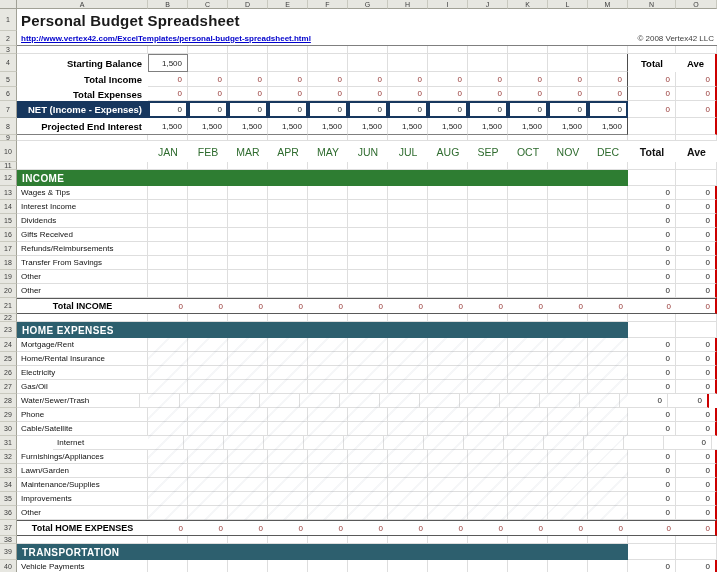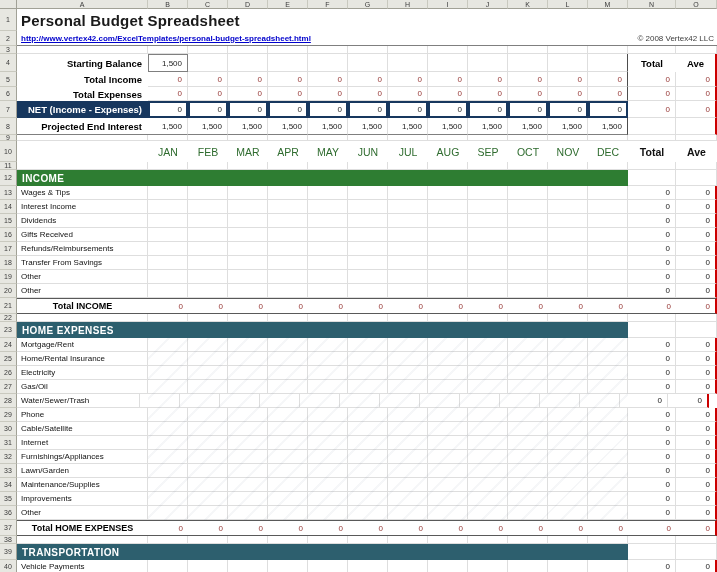--- a/index.html
+++ b/index.html
@@ -547,21 +547,21 @@
       <div class="c gl" style="width: 40px;"></div>
       <div class="c gl" style="width: 40px;"></div>
       <div class="c gl" style="width: 40px;"></div>
       <div class="c gl" style="width: 40px;"></div>
       <div class="c gl" style="width: 40px;"></div>
       <div class="c num gl" style="width: 48px;">0</div>
       <div class="c num gl redge" style="width: 41px;">0</div>
     </div>
     <div class="row" style="height: 14px;">
       <div class="c rowhdr" style="width: 17px;">31</div>
-      <div class="c cat gl" style="width: 131px;">Internet</div>
+      <div class="c cat gl" style="width: 131px; margin-left: 36px;">Internet</div>
       <div class="c gl" style="width: 40px;"></div>
       <div class="c gl" style="width: 40px;"></div>
       <div class="c gl" style="width: 40px;"></div>
       <div class="c gl" style="width: 40px;"></div>
       <div class="c gl" style="width: 40px;"></div>
       <div class="c gl" style="width: 40px;"></div>
       <div class="c gl" style="width: 40px;"></div>
       <div class="c gl" style="width: 40px;"></div>
       <div class="c gl" style="width: 40px;"></div>
       <div class="c gl" style="width: 40px;"></div>

